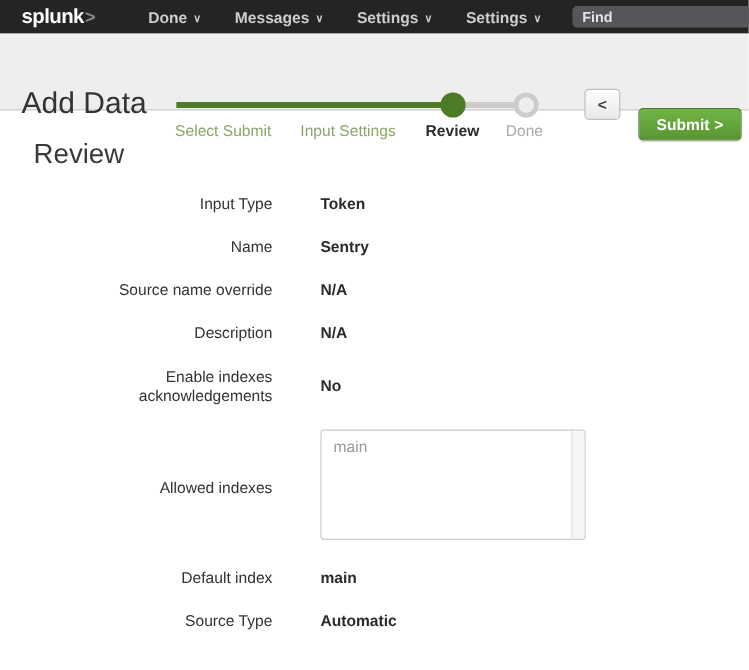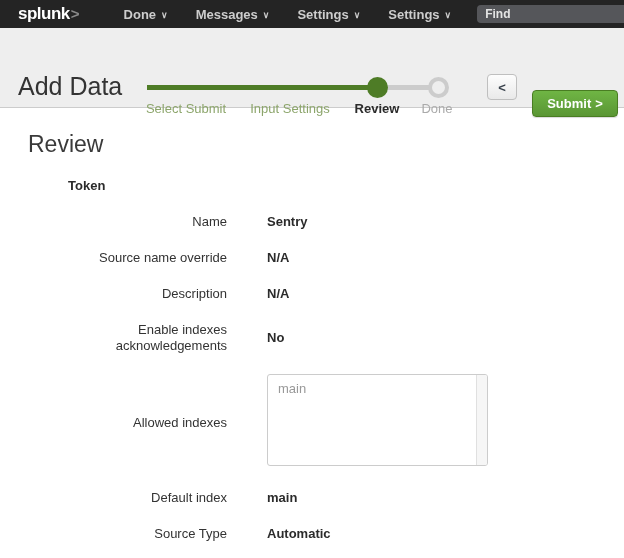--- a/index.html
+++ b/index.html
@@ -61,21 +61,21 @@
     font-weight: 600;
     padding: 0 8px;
     font-family: "Liberation Sans", sans-serif;
     outline: none;
   }
   .find-input::placeholder { color: #e4e4e4; opacity: 1; }
 
   
   .page-header {
     position: relative;
-    height: 80px;
+    height: 64px;
     background: #eeeeee;
     border-bottom: 1px solid #cccccc;
   }
   .page-title {
     position: absolute;
     left: 18px;
     top: 42px;
     transform: translateY(-50%);
     top: 58px;
     transform: none;
@@ -283,20 +283,21 @@
     <span>Submit</span>
     <span class="submit-chevron">&gt;</span>
   </button>
 </div>
 
 <div class="content">
   <h2 class="review-heading">Review</h2>
 
   <div class="fields">
     <div class="field-row">
+      <div class="field-label">Input Type</div>
       <div class="field-value">Token</div>
     </div>
     <div class="field-row">
       <div class="field-label">Name</div>
       <div class="field-value">Sentry</div>
     </div>
     <div class="field-row">
       <div class="field-label">Source name override</div>
       <div class="field-value">N/A</div>
     </div>

